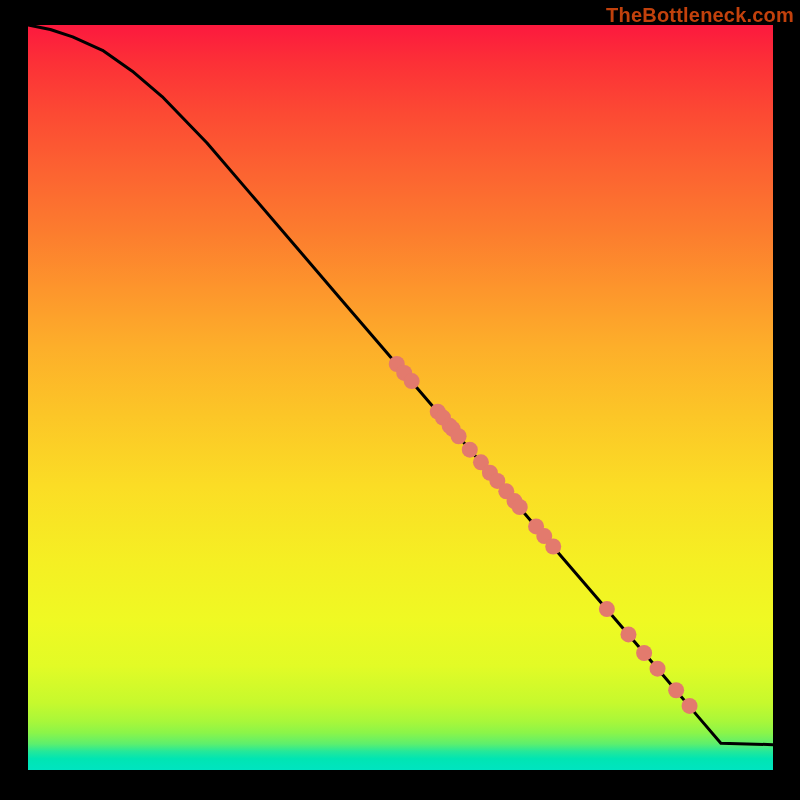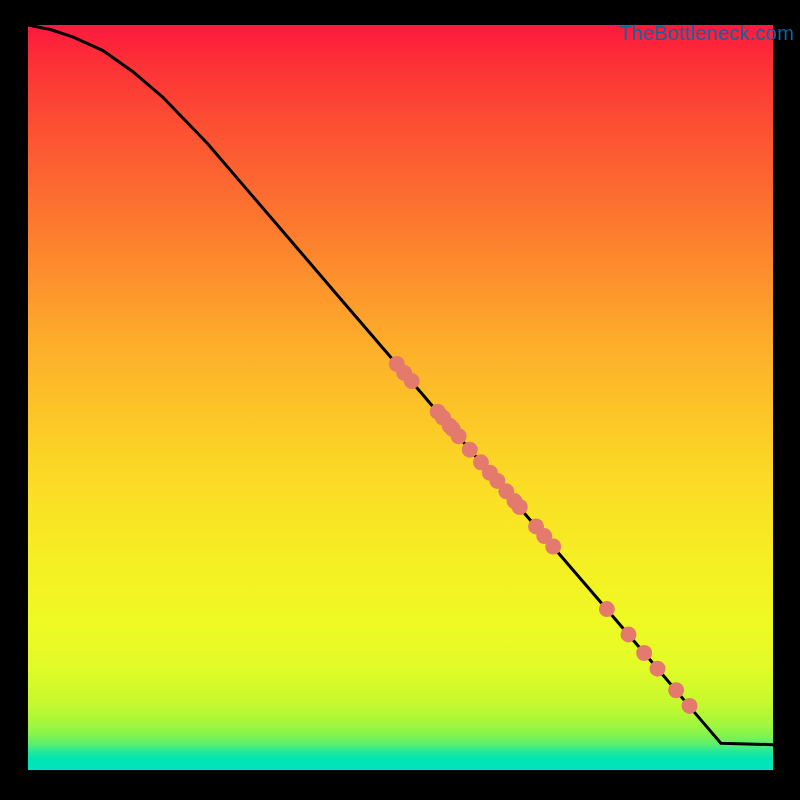--- a/index.html
+++ b/index.html
@@ -57,26 +57,26 @@
   }
   svg.overlay {
     position: absolute;
     left: 0;
     top: 0;
     width: 745px;
     height: 745px;
   }
   .watermark {
     position: absolute;
-    top: 22px;
+    top: 4px;
     right: 6px;
-    color: #0369a1;
+    color: #c2410c;
     font-size: 20px;
     letter-spacing: 0.2px;
-    font-weight: normal;
+    font-weight: bold;
   }
 </style>
 </head>
 <body>
 
 <div class="frame">
   <div class="plot-area">
     <div class="gradient-bg"></div>
     <svg class="overlay" viewBox="0 0 745 745">
       <g id="curve-group">

